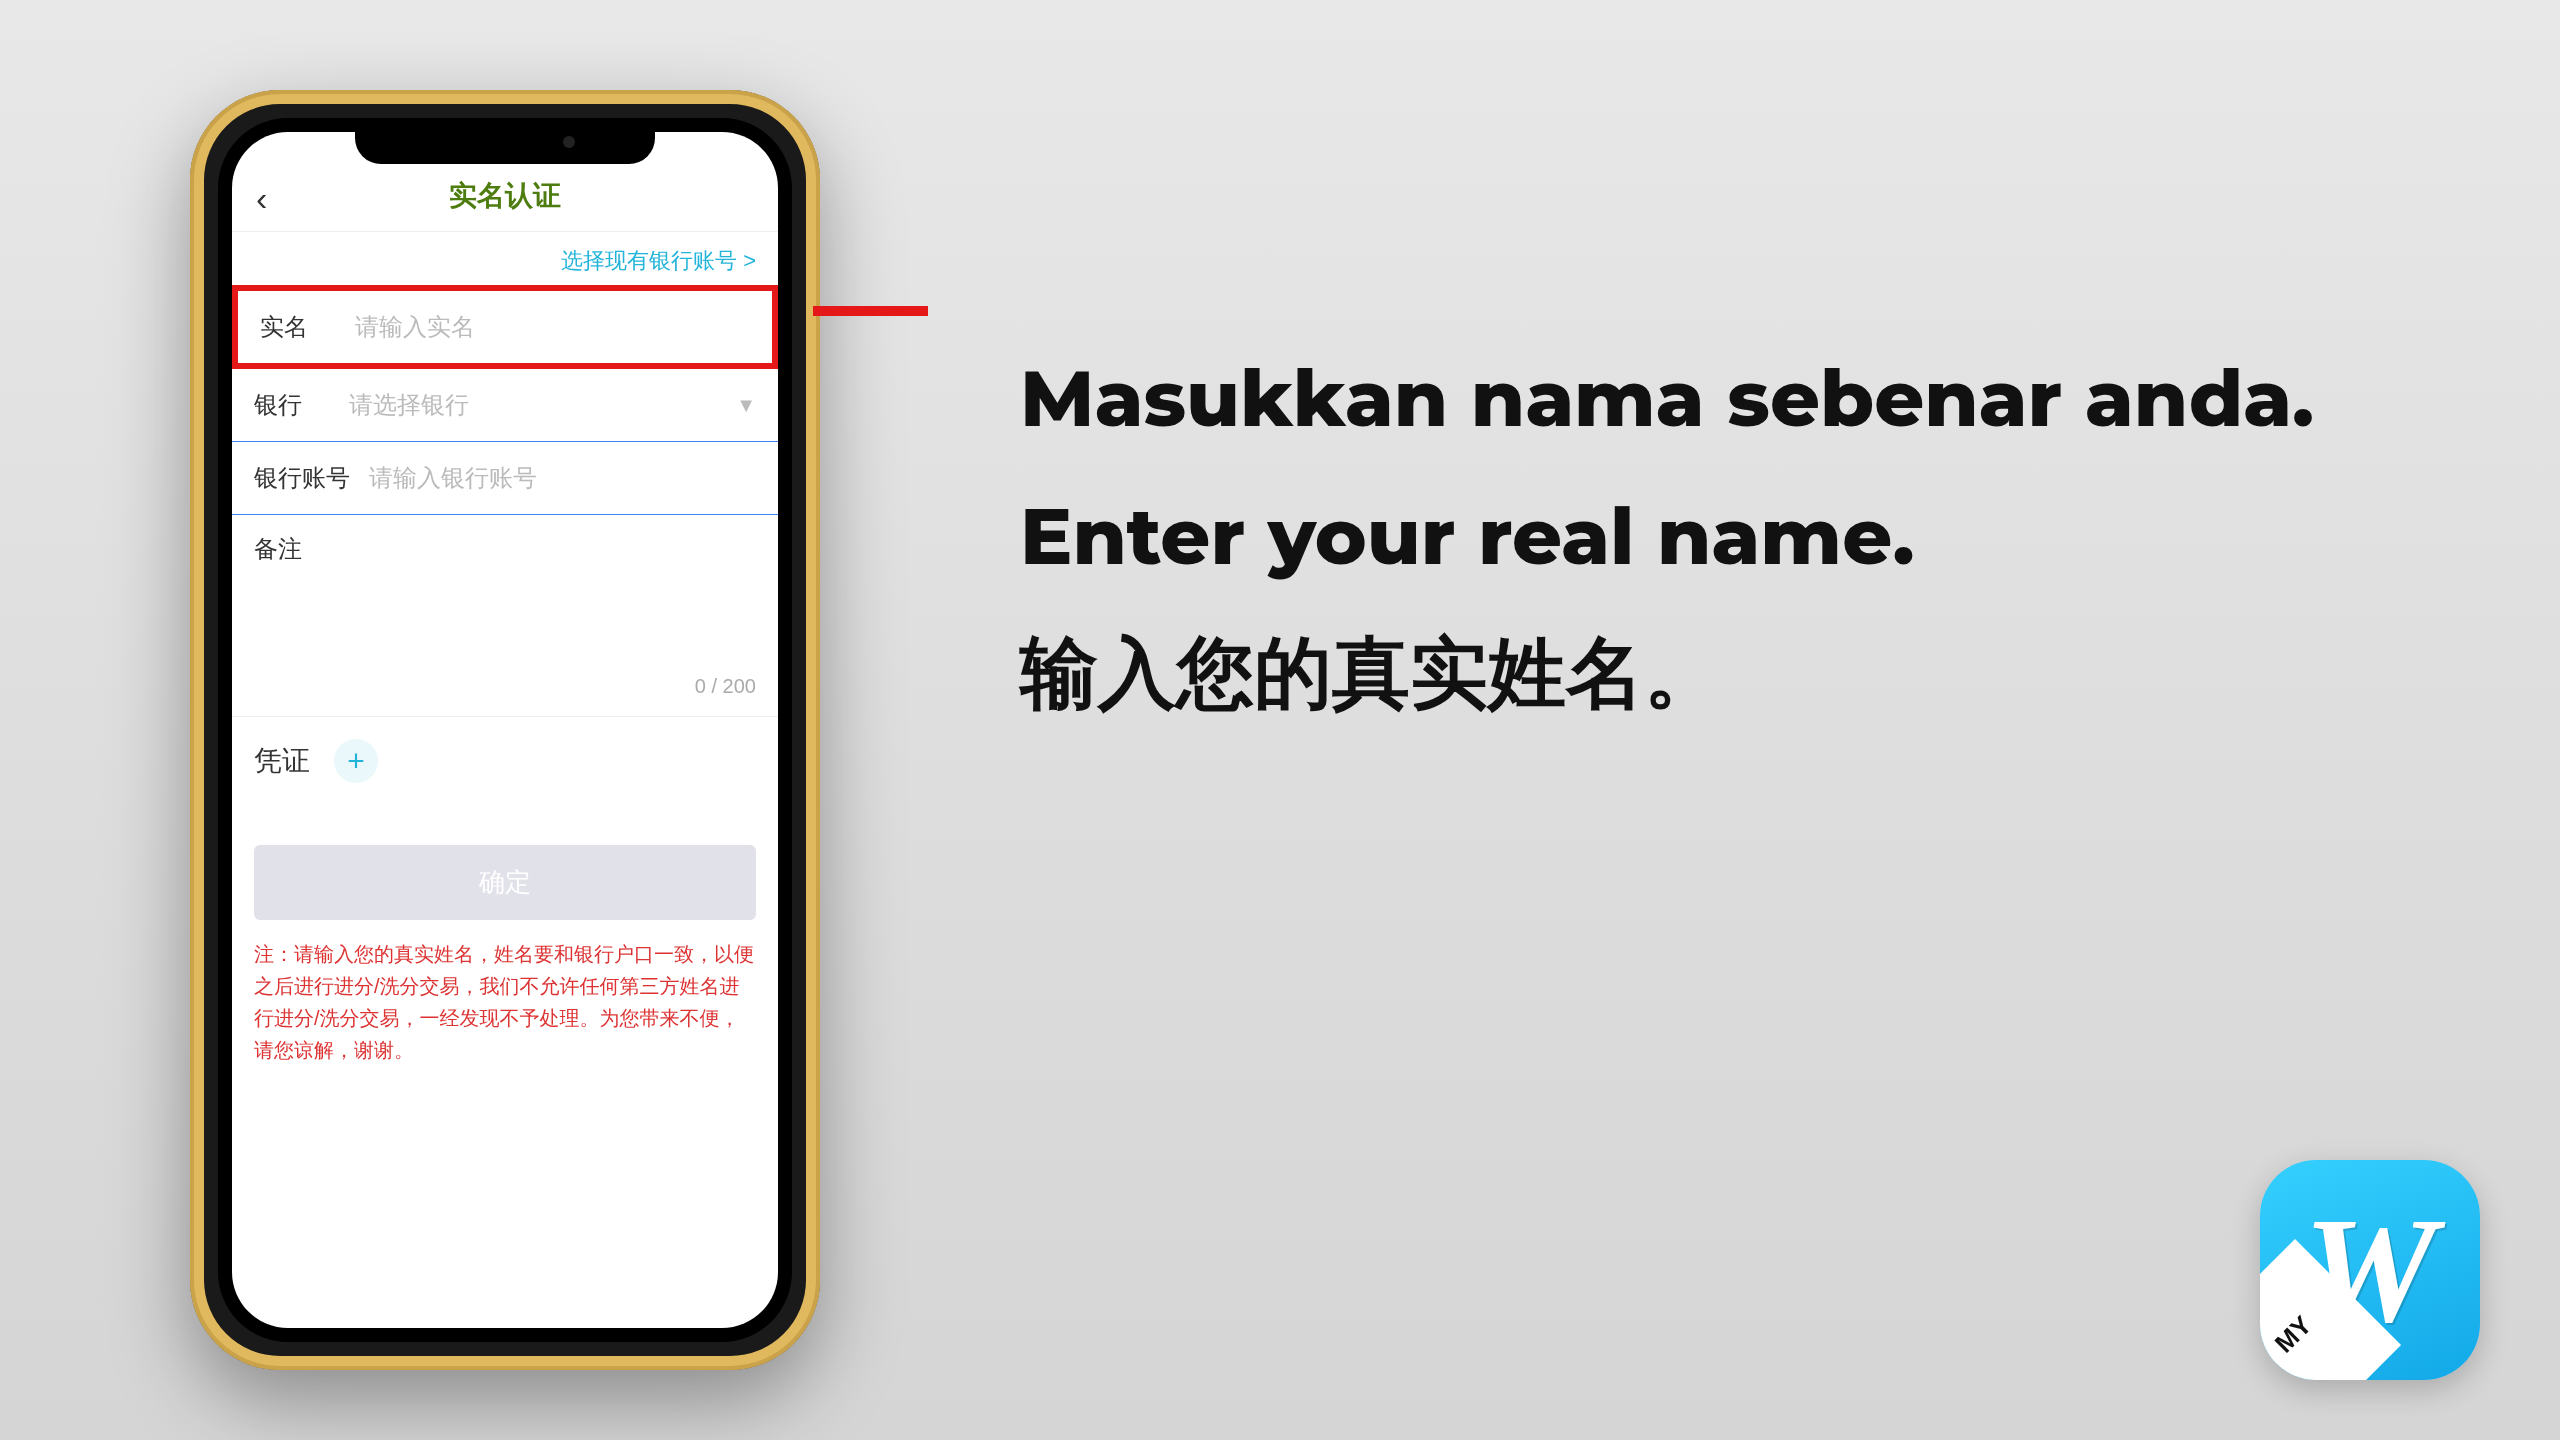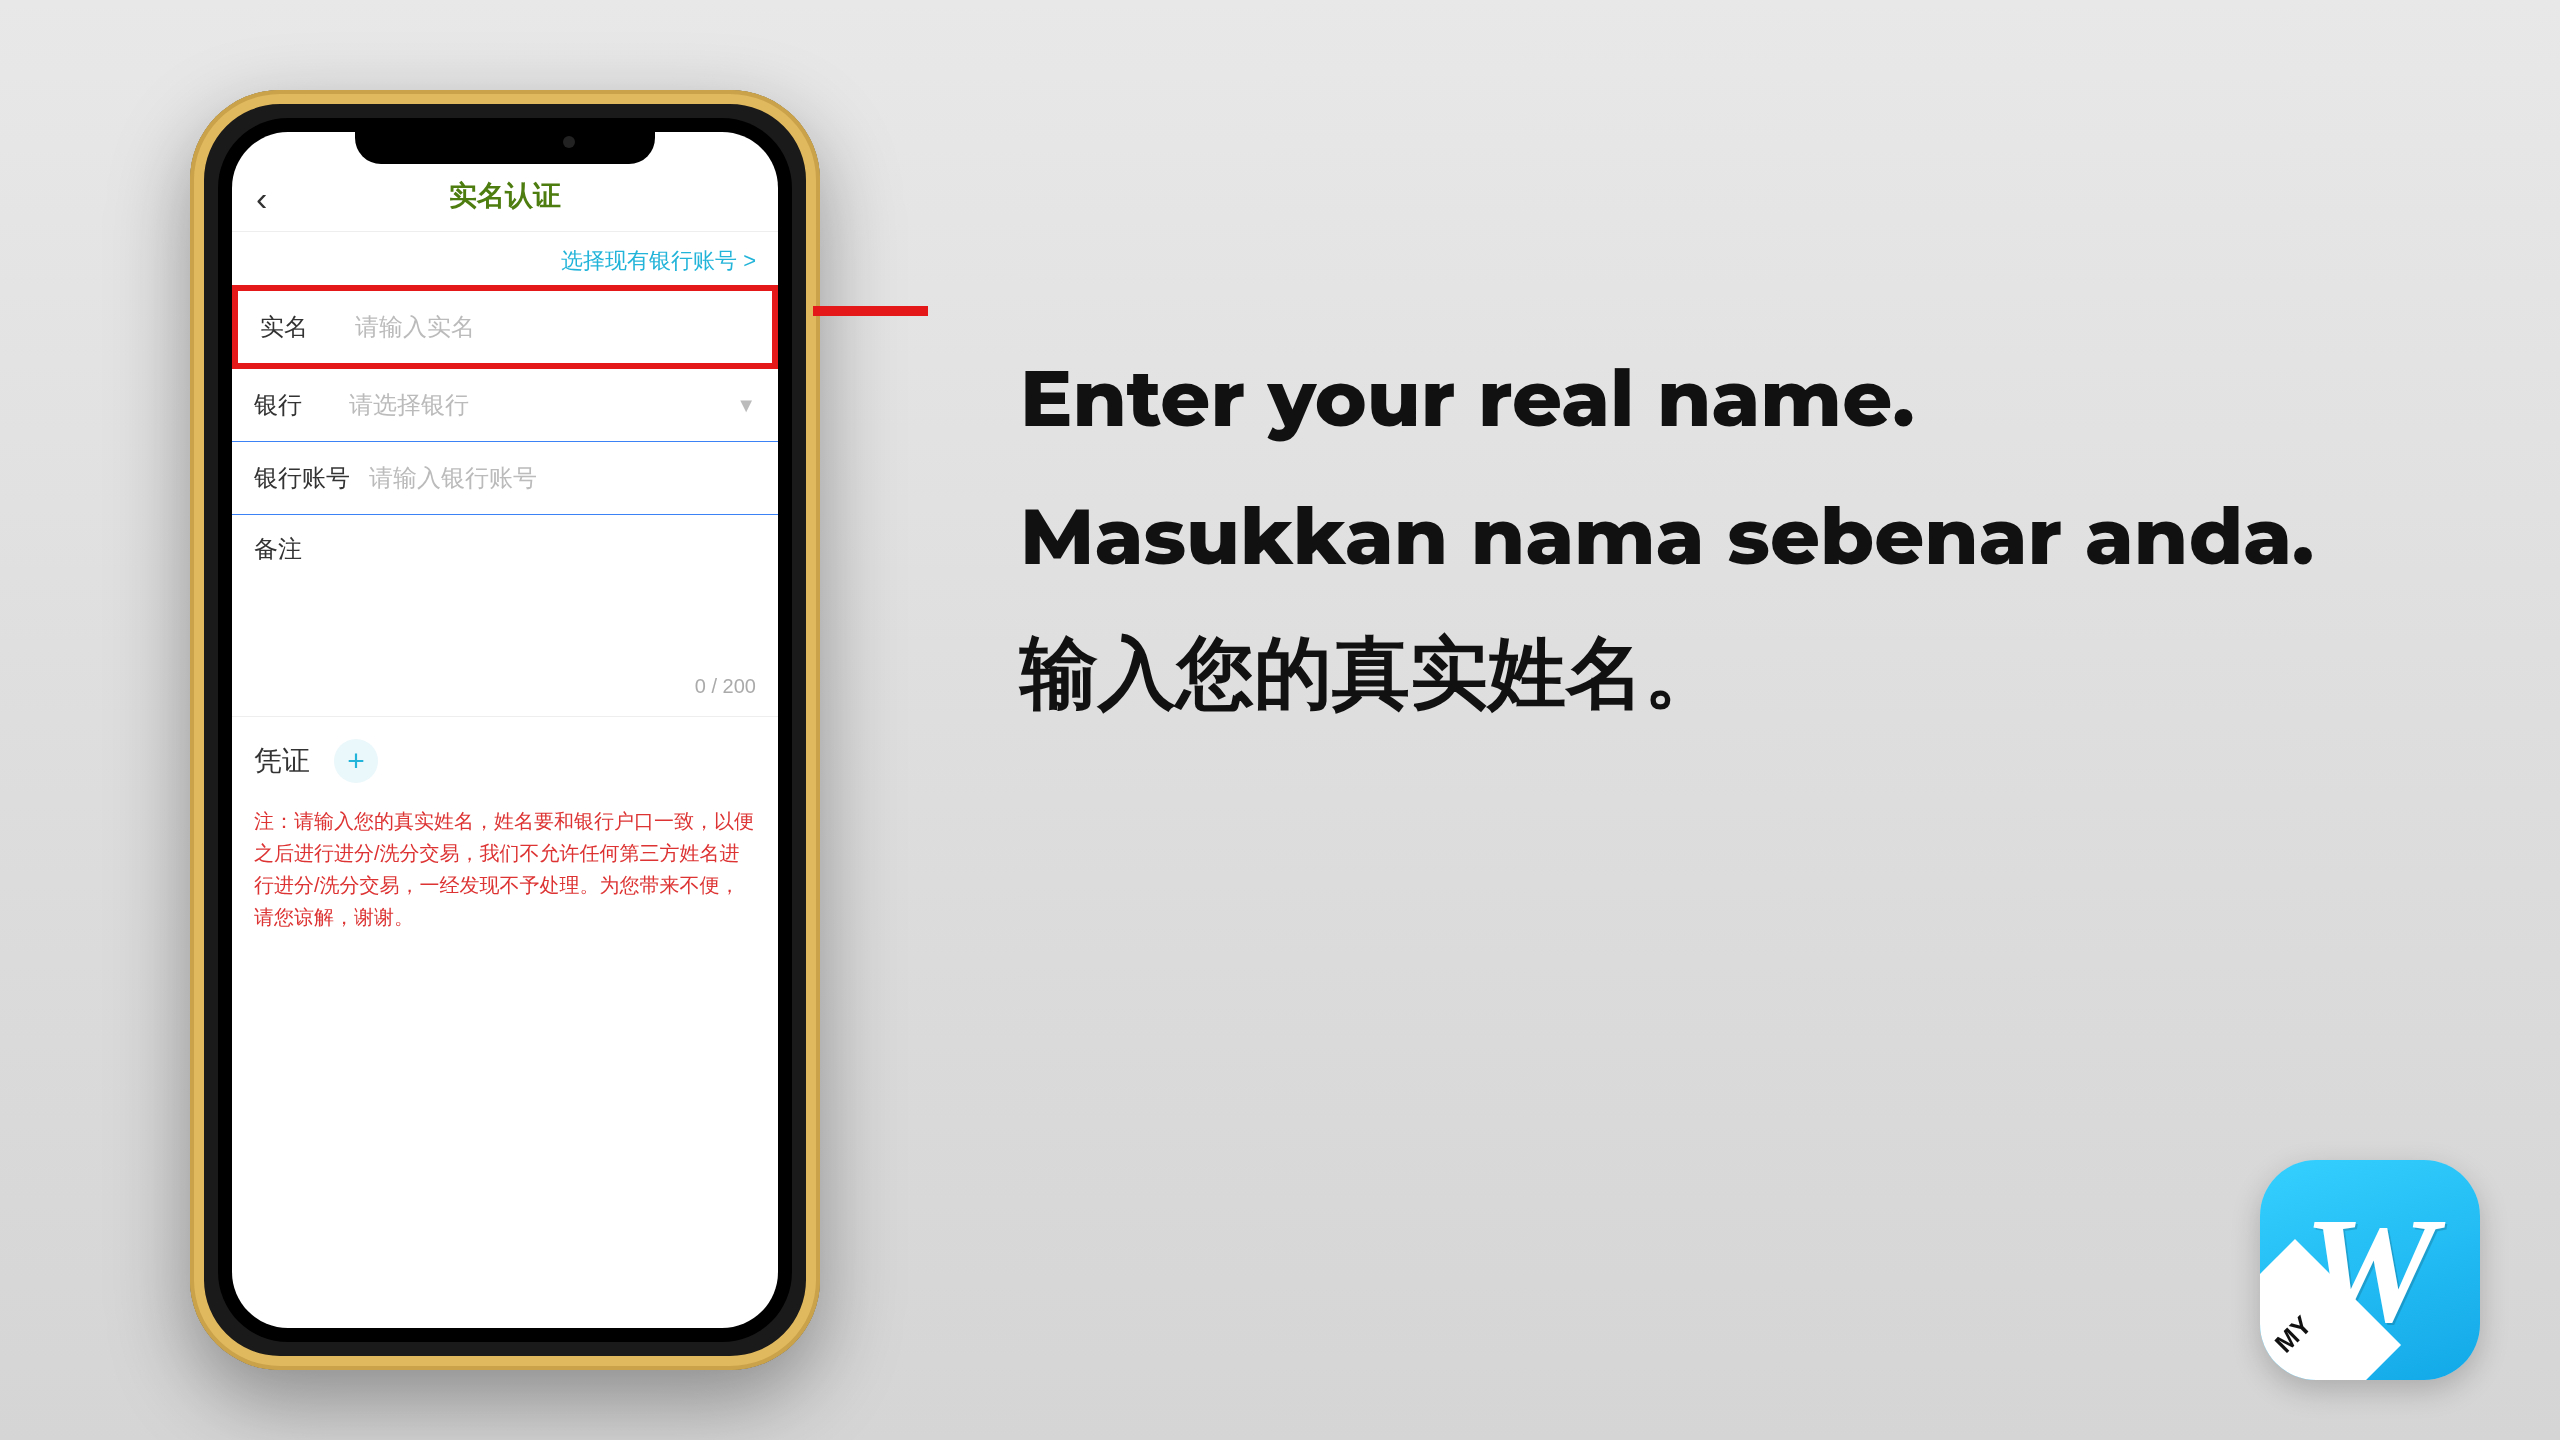--- a/index.html
+++ b/index.html
@@ -259,32 +259,33 @@
         <div class="lbl">备注</div>
         <div class="notes-area"></div>
         <div class="notes-count">0 / 200</div>
       </div>
 
       <div class="proof-row">
         <span class="lbl">凭证</span>
         <span class="add-btn">+</span>
       </div>
 
+      <div class="submit-btn">确定</div>
 
       <div class="warning">注：请输入您的真实姓名，姓名要和银行户口一致，以便之后进行进分/洗分交易，我们不允许任何第三方姓名进行进分/洗分交易，一经发现不予处理。为您带来不便，请您谅解，谢谢。</div>
 
     </div>
   </div>
 </div>
 
 <div class="callout-line"></div>
 
 <div class="instructions">
+  <div class="line">Masukkan nama sebenar anda.</div>
   <div class="line">Enter your real name.</div>
-  <div class="line">Masukkan nama sebenar anda.</div>
   <div class="line cn">输入您的真实姓名。</div>
 </div>
 
 <div class="app-icon">
   <span class="w">W</span>
   <div class="corner"></div>
   <div class="corner-text">MY</div>
 </div>
 
 </body></html>

